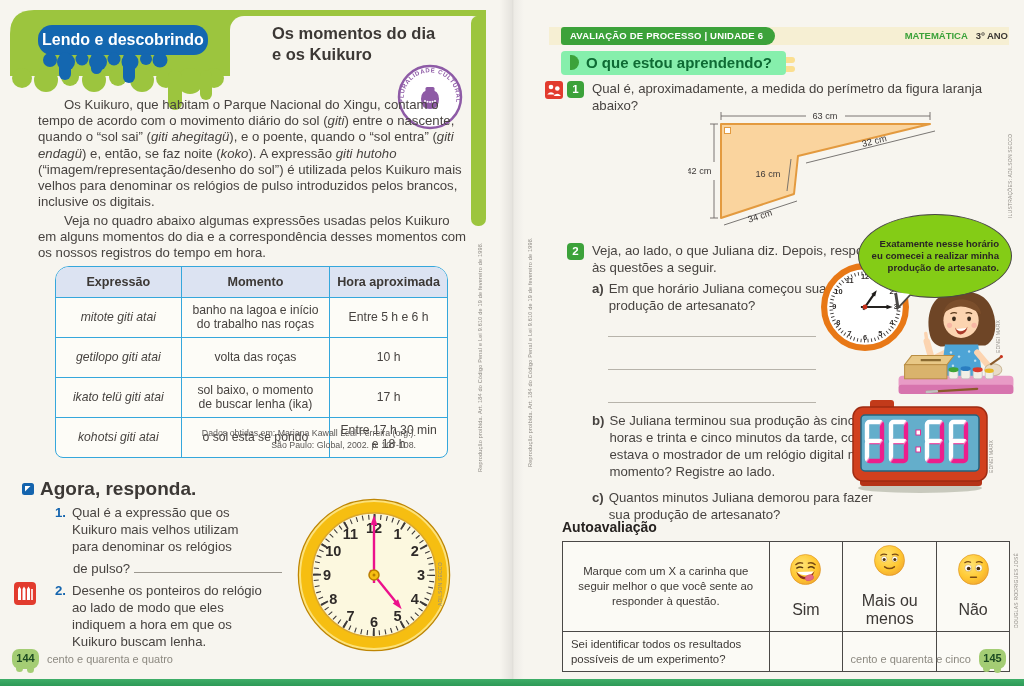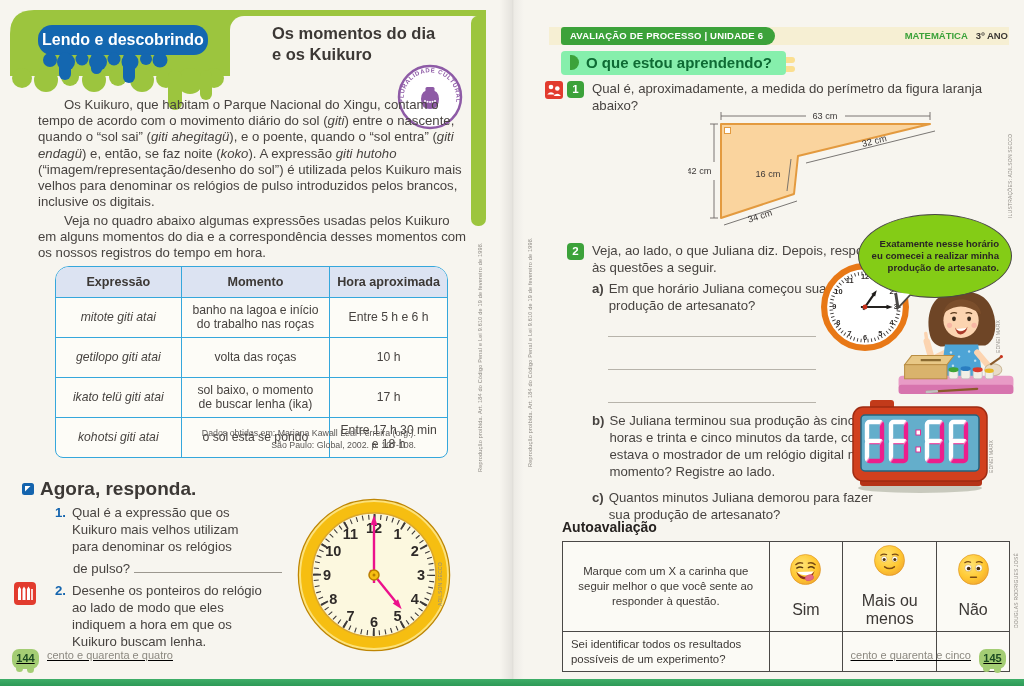--- a/index.html
+++ b/index.html
@@ -37,21 +37,21 @@
   .qnum { color:#1464AE; font-weight:bold; flex:0 0 auto; }
   .lp-q1 { left:55px; top:505px; width:205px; }
   .lp-q1b { left:73px; top:561px; font-size:13.2px; color:#474340; }
   .ansline { display:inline-block; width:148px; border-bottom:1px solid #9B978F; height:10px; margin-left:4px; }
   .lp-q2 { left:55px; top:583px; width:222px; }
 
   .vtext { writing-mode:vertical-rl; transform:rotate(180deg); font-size:5.5px; color:#8F8B85; letter-spacing:.2px; text-align:center; }
   .lp-law { left:477px; top:240px; height:235px; }
   .lp-clock-credit { left:437px; top:552px; height:64px; font-size:5px; }
 
-  .footer { display:flex; align-items:flex-start; gap:8px;text-decoration:underline; }
+  .footer { display:flex; align-items:center; gap:8px; }
   .lp-footer { left:12px; top:649px; }
   .rp-footer { left:760px; top:649px; width:246px; justify-content:flex-end; }
   .pageblob { position:relative; width:27px; height:20px; background:#A4CD74; border-radius:7px 7px 8px 8px;
     color:#1C4A22; font-size:11px; font-weight:bold; text-align:center; line-height:19px; }
   .pageblob::before, .pageblob::after { content:""; position:absolute; background:#A4CD74; border-radius:50%; width:7px; height:7px; bottom:-3px; }
   .pageblob::before { left:4px; } .pageblob::after { left:15px; bottom:-4px; }
   .pagetext { font-size:11px; color:#8C8980; }
 
   
   .rp-band { left:549px; top:27px; width:460px; height:18px; background:#F6EFD3; }

